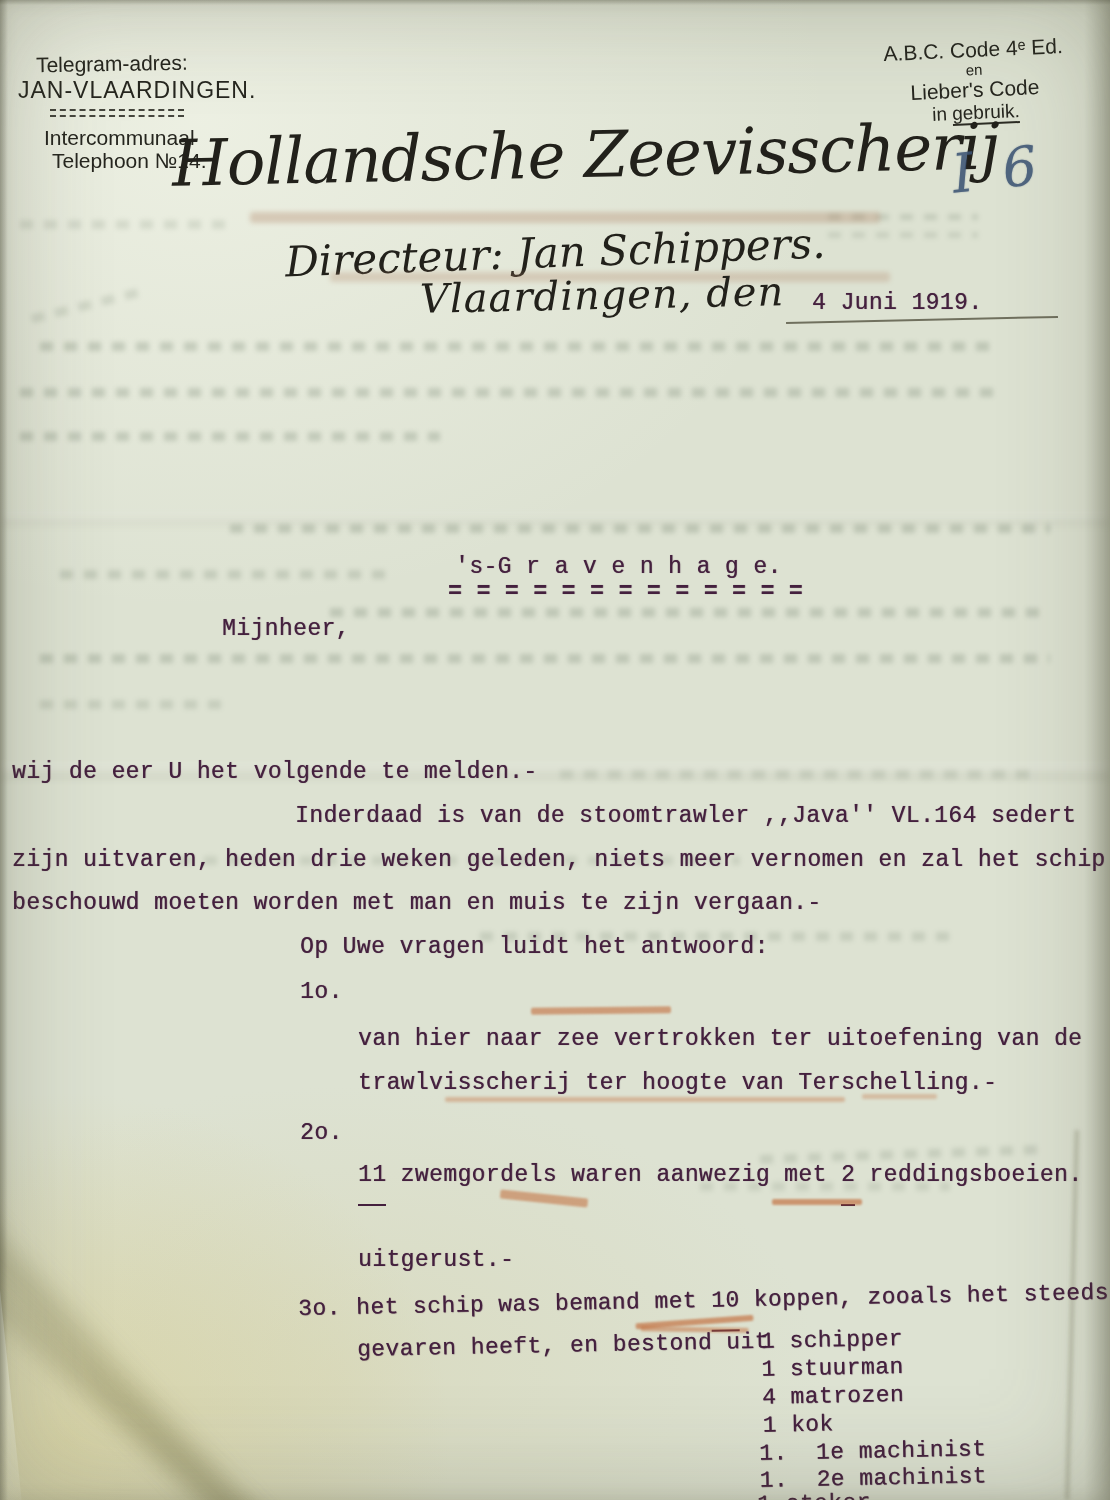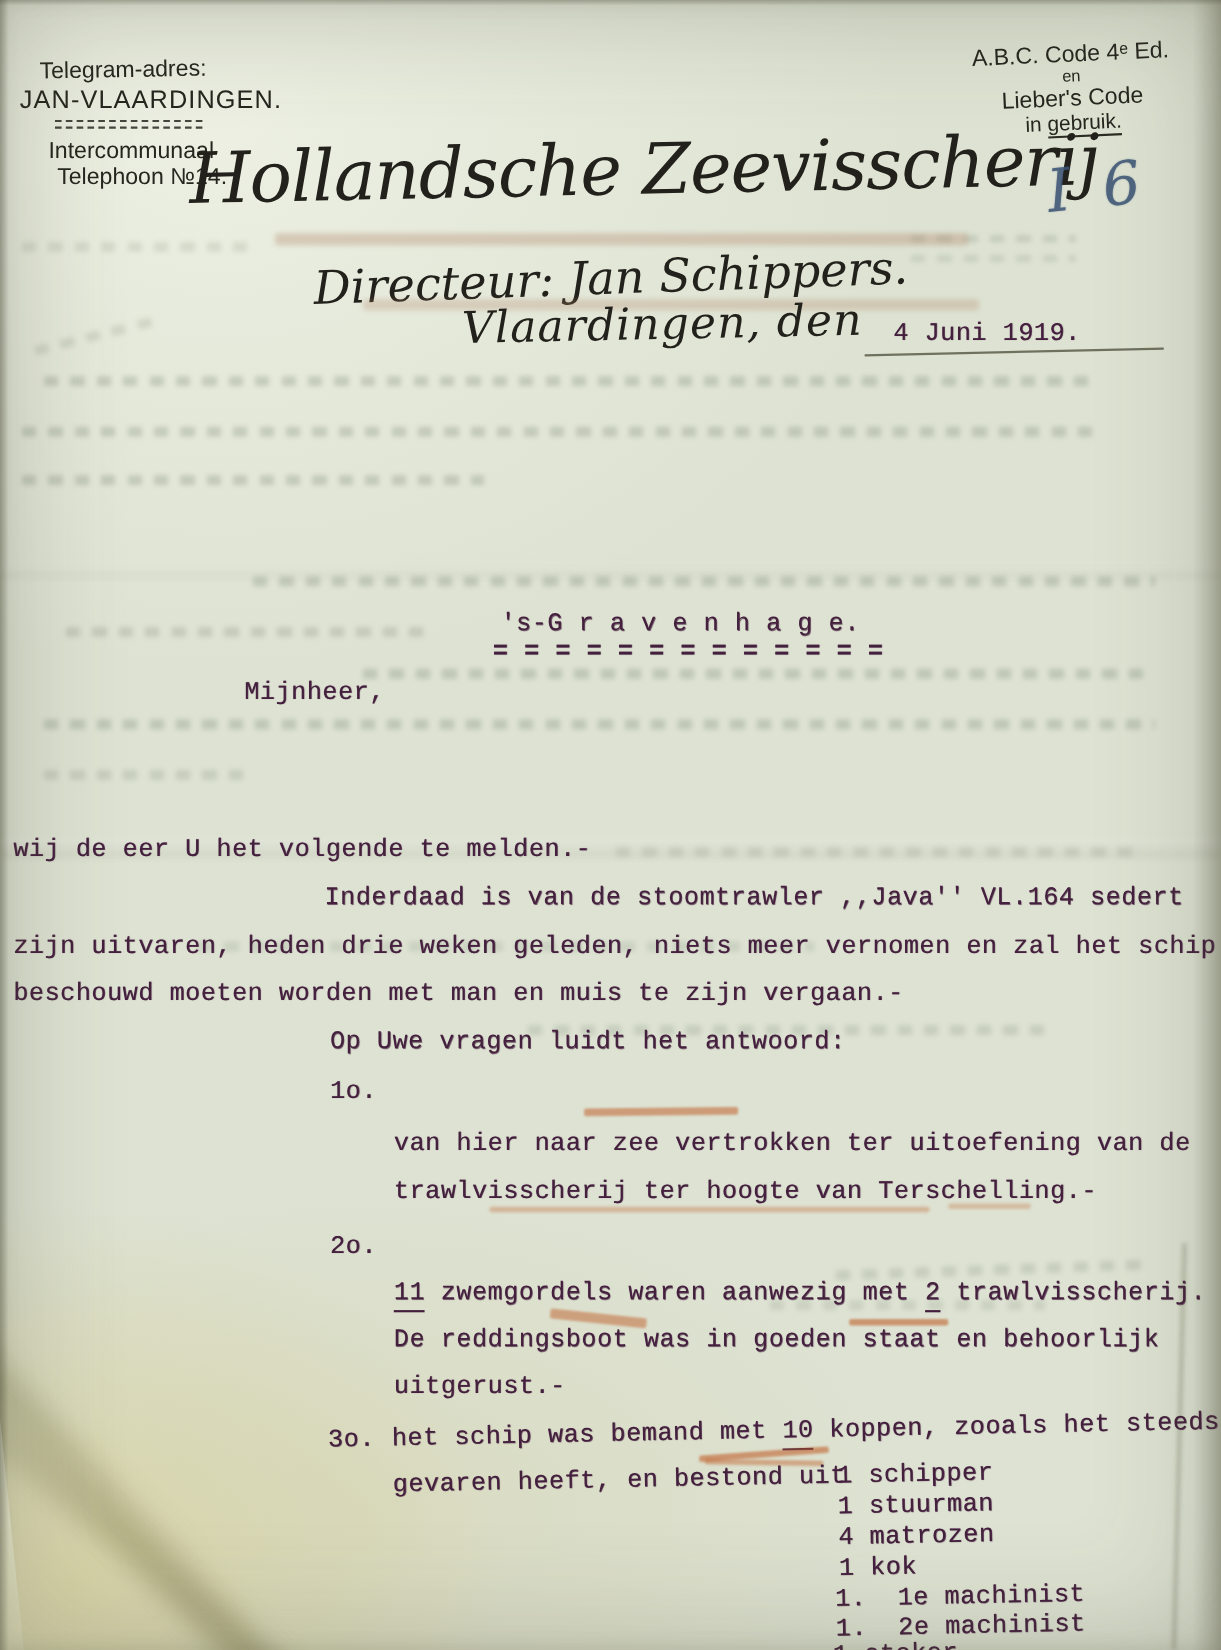--- a/index.html
+++ b/index.html
@@ -43,21 +43,21 @@
   #code-block{left:862px;top:38px;width:225px;text-align:center;transform:rotate(-2.6deg);line-height:1.12;}
   #code-block .c1{font-size:21px;}
   #code-block .c2{font-size:15px;}
   #code-block .c3{font-size:21px;}
   #code-block .c4{font-size:19px;}
   .gunder{border-bottom:2px solid #2c2c24;padding-bottom:0px;}
   
   .typed{position:absolute;font-family:"Liberation Mono","DejaVu Sans Mono",monospace;
     font-size:23px;color:#44203e;letter-spacing:.4px;white-space:pre;
     text-shadow:0.5px 0.4px 0.7px rgba(68,32,62,.75);}
-  .tu{border-bottom:2.6px solid #44203e;padding-bottom:3px;}
+  .tu{border-bottom:2.6px solid #44203e;padding-bottom:16px;}
   
   .rmark{position:absolute;background:#c0622f;opacity:.55;filter:blur(.8px);border-radius:2px;}
   .smudge{position:absolute;background:#b08265;opacity:.33;filter:blur(2.5px);border-radius:3px;}
   .ghost{position:absolute;height:9px;filter:blur(2.6px);opacity:.30;
     background:repeating-linear-gradient(90deg, rgba(104,120,100,.85) 0 13px, rgba(0,0,0,0) 13px 24px);}
   #annotation{font-family:"DejaVu Serif",serif;font-style:italic;color:#3c5474;
     font-size:54px;transform:rotate(-6deg);opacity:.88;letter-spacing:6px;
     text-shadow:0 0 1.5px rgba(60,84,116,.6);}
   #date-rule{left:786px;top:319px;width:272px;height:1.6px;background:#70705e;transform:rotate(-1.3deg);}
   #tilt3{position:absolute;left:0;top:0;width:1110px;height:1500px;
@@ -133,23 +133,22 @@
   <div class="typed" style="left:300px;top:934px">Op Uwe vragen luidt het antwoord:</div>
 
   <div class="typed" style="left:300px;top:979px">1o.</div>
   <div class="rmark" style="left:531px;top:1007px;width:140px;height:7px;transform:rotate(-.6deg)"></div>
   <div class="typed" style="left:358px;top:1026px">van hier naar zee vertrokken ter uitoefening van de</div>
   <div class="typed" style="left:358px;top:1070px">trawlvisscherij ter hoogte van Terschelling.-</div>
   <div class="rmark" style="left:445px;top:1097px;width:400px;height:5px;opacity:.35;filter:blur(1.4px)"></div>
   <div class="rmark" style="left:862px;top:1094px;width:75px;height:5px;opacity:.3;filter:blur(1.4px)"></div>
 
   <div class="typed" style="left:300px;top:1120px">2o.</div>
-  <div class="typed" style="left:358px;top:1162px"><span class="tu">11</span><span> zwemgordels waren aanwezig met </span><span class="tu">2</span><span> trawlvisscherij.</span></div>
+  <div class="typed" style="left:358px;top:1162px"><span class="tu">11</span><span> zwemgordels waren aanwezig met </span><span class="tu">2</span><span> reddingsboeien.</span></div>
   <div class="rmark" style="left:500px;top:1194px;width:88px;height:9px;transform:rotate(6deg);opacity:.5"></div>
-  <div class="typed" style="left:358px;top:1205px">De reddingsboot was in goeden staat en behoorlijk</div>
   <div class="rmark" style="left:772px;top:1199px;width:90px;height:6px;opacity:.6"></div>
   <div class="typed" style="left:358px;top:1247px">uitgerust.-</div>
 
   <div id="tilt3">
     <div class="typed" style="left:300px;top:1296px">3o.</div>
     <div class="typed" style="left:358px;top:1296px"><span>het schip was bemand met </span><span class="tu">10</span><span> koppen, zooals het steeds</span></div>
     <div class="rmark" style="left:637px;top:1327px;width:118px;height:6px;transform:rotate(-3deg);opacity:.6"></div>
     <div class="rmark" style="left:642px;top:1335px;width:108px;height:5px;transform:rotate(2deg);opacity:.45"></div>
     <div class="typed" style="left:358px;top:1338px">gevaren heeft, en bestond uit</div>
     <div class="typed" style="left:762px;top:1338px">1 schipper</div>

